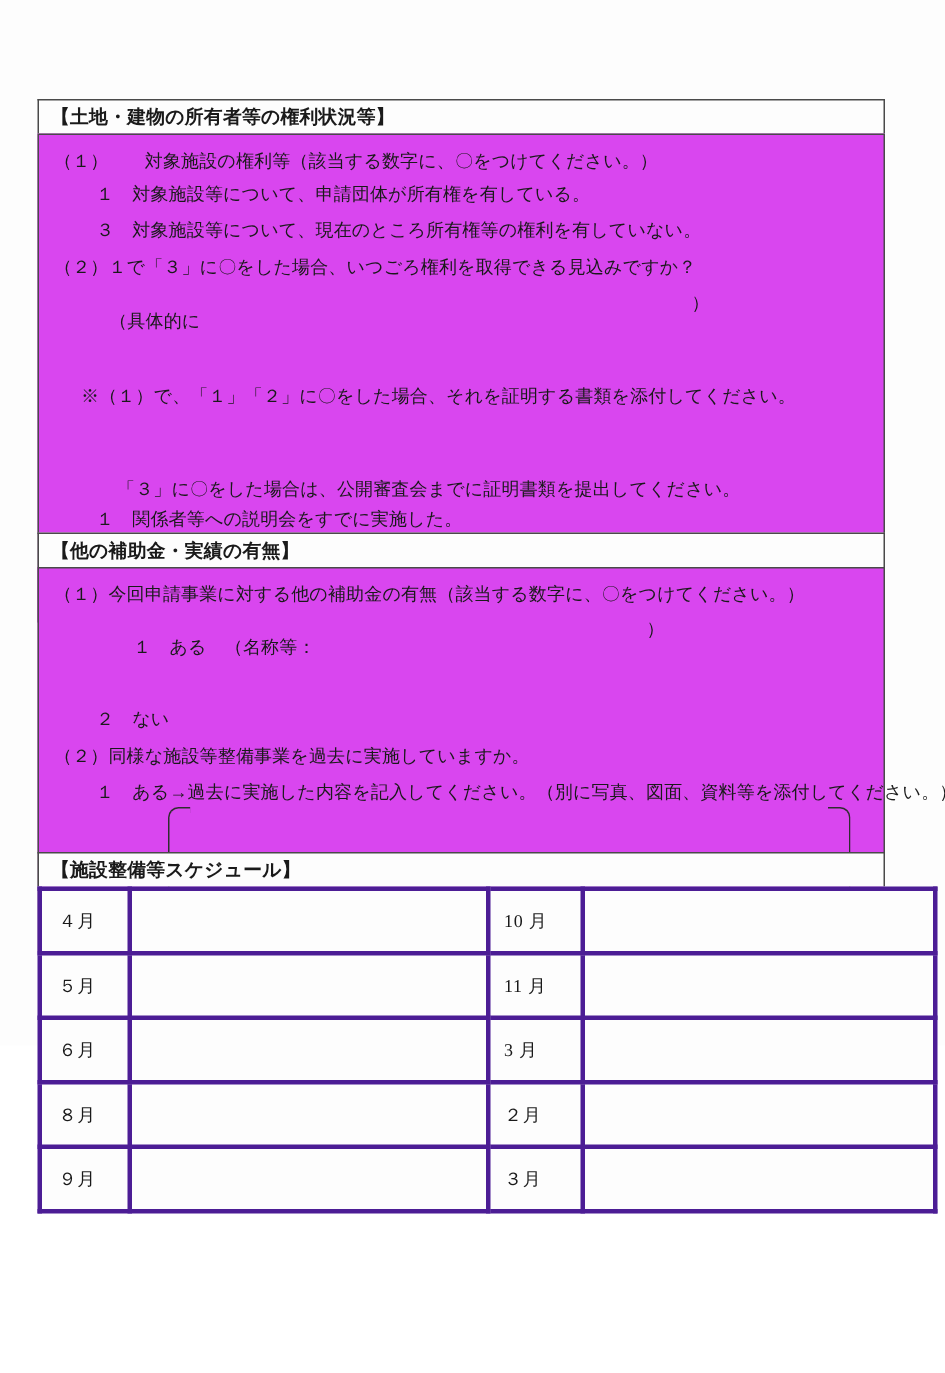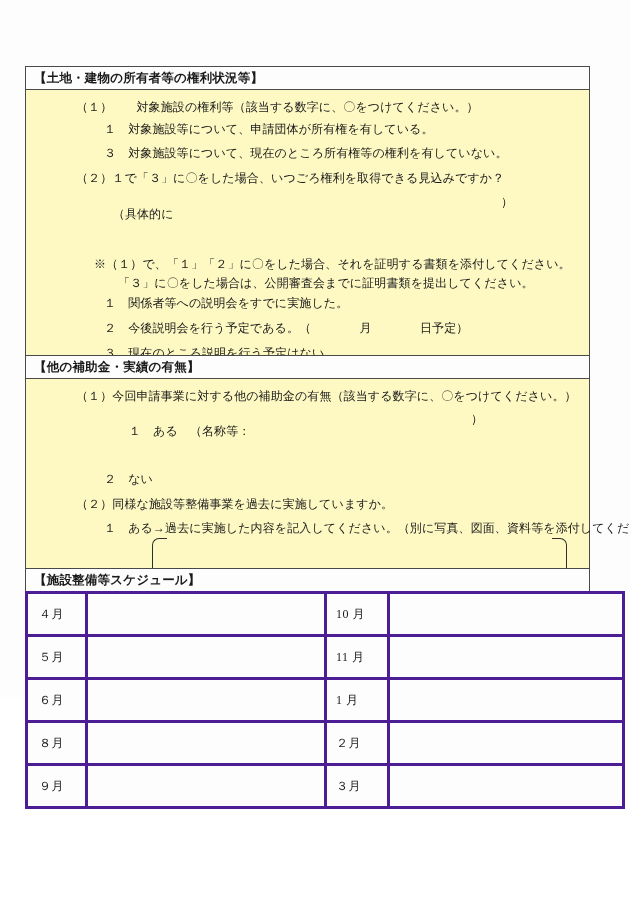--- a/index.html
+++ b/index.html
@@ -41,23 +41,22 @@
     padding-left: 8px;
     font-size: 12.5px;
     font-weight: bold;
     letter-spacing: 0.2px;
     background: #fdfdfd;
   }
   .section-body {
     box-sizing: border-box;
     border: 1px solid #4a4a4a;
     border-top: 1px solid #4a4a4a;
-    background: #fef9c3;
-    position: relative;
-    padding-left: 40px;
+    background: #d946ef;
+    position: relative;
   }
 
   
   .line {
     position: relative;
     font-size: 12px;
     line-height: 1.0;
     white-space: pre;
     letter-spacing: 0.1px;
   }
@@ -65,20 +64,21 @@
     padding-left: 10px;
   }
   .item {       
     padding-left: 38px;
   }
   .note {
     padding-left: 28px;
   }
   .note2 {
     padding-left: 52px;
+    margin-top: 43px;
   }
   .sub {
     padding-left: 22px;
   }
 
   .fill-paren {
     position: absolute;
     font-size: 12px;
   }
 
@@ -198,21 +198,21 @@
           </tr>
           <tr>
             <td class="mon">５月</td>
             <td class="blank"></td>
             <td class="mon2">11 月</td>
             <td class="blank2"></td>
           </tr>
           <tr>
             <td class="mon">６月</td>
             <td class="blank"></td>
-            <td class="mon2">1 月</td>
+            <td class="mon2">3 月</td>
             <td class="blank2"></td>
           </tr>
           <tr>
             <td class="mon">８月</td>
             <td class="blank"></td>
             <td class="mon2">２月</td>
             <td class="blank2"></td>
           </tr>
           <tr>
             <td class="mon">９月</td>

